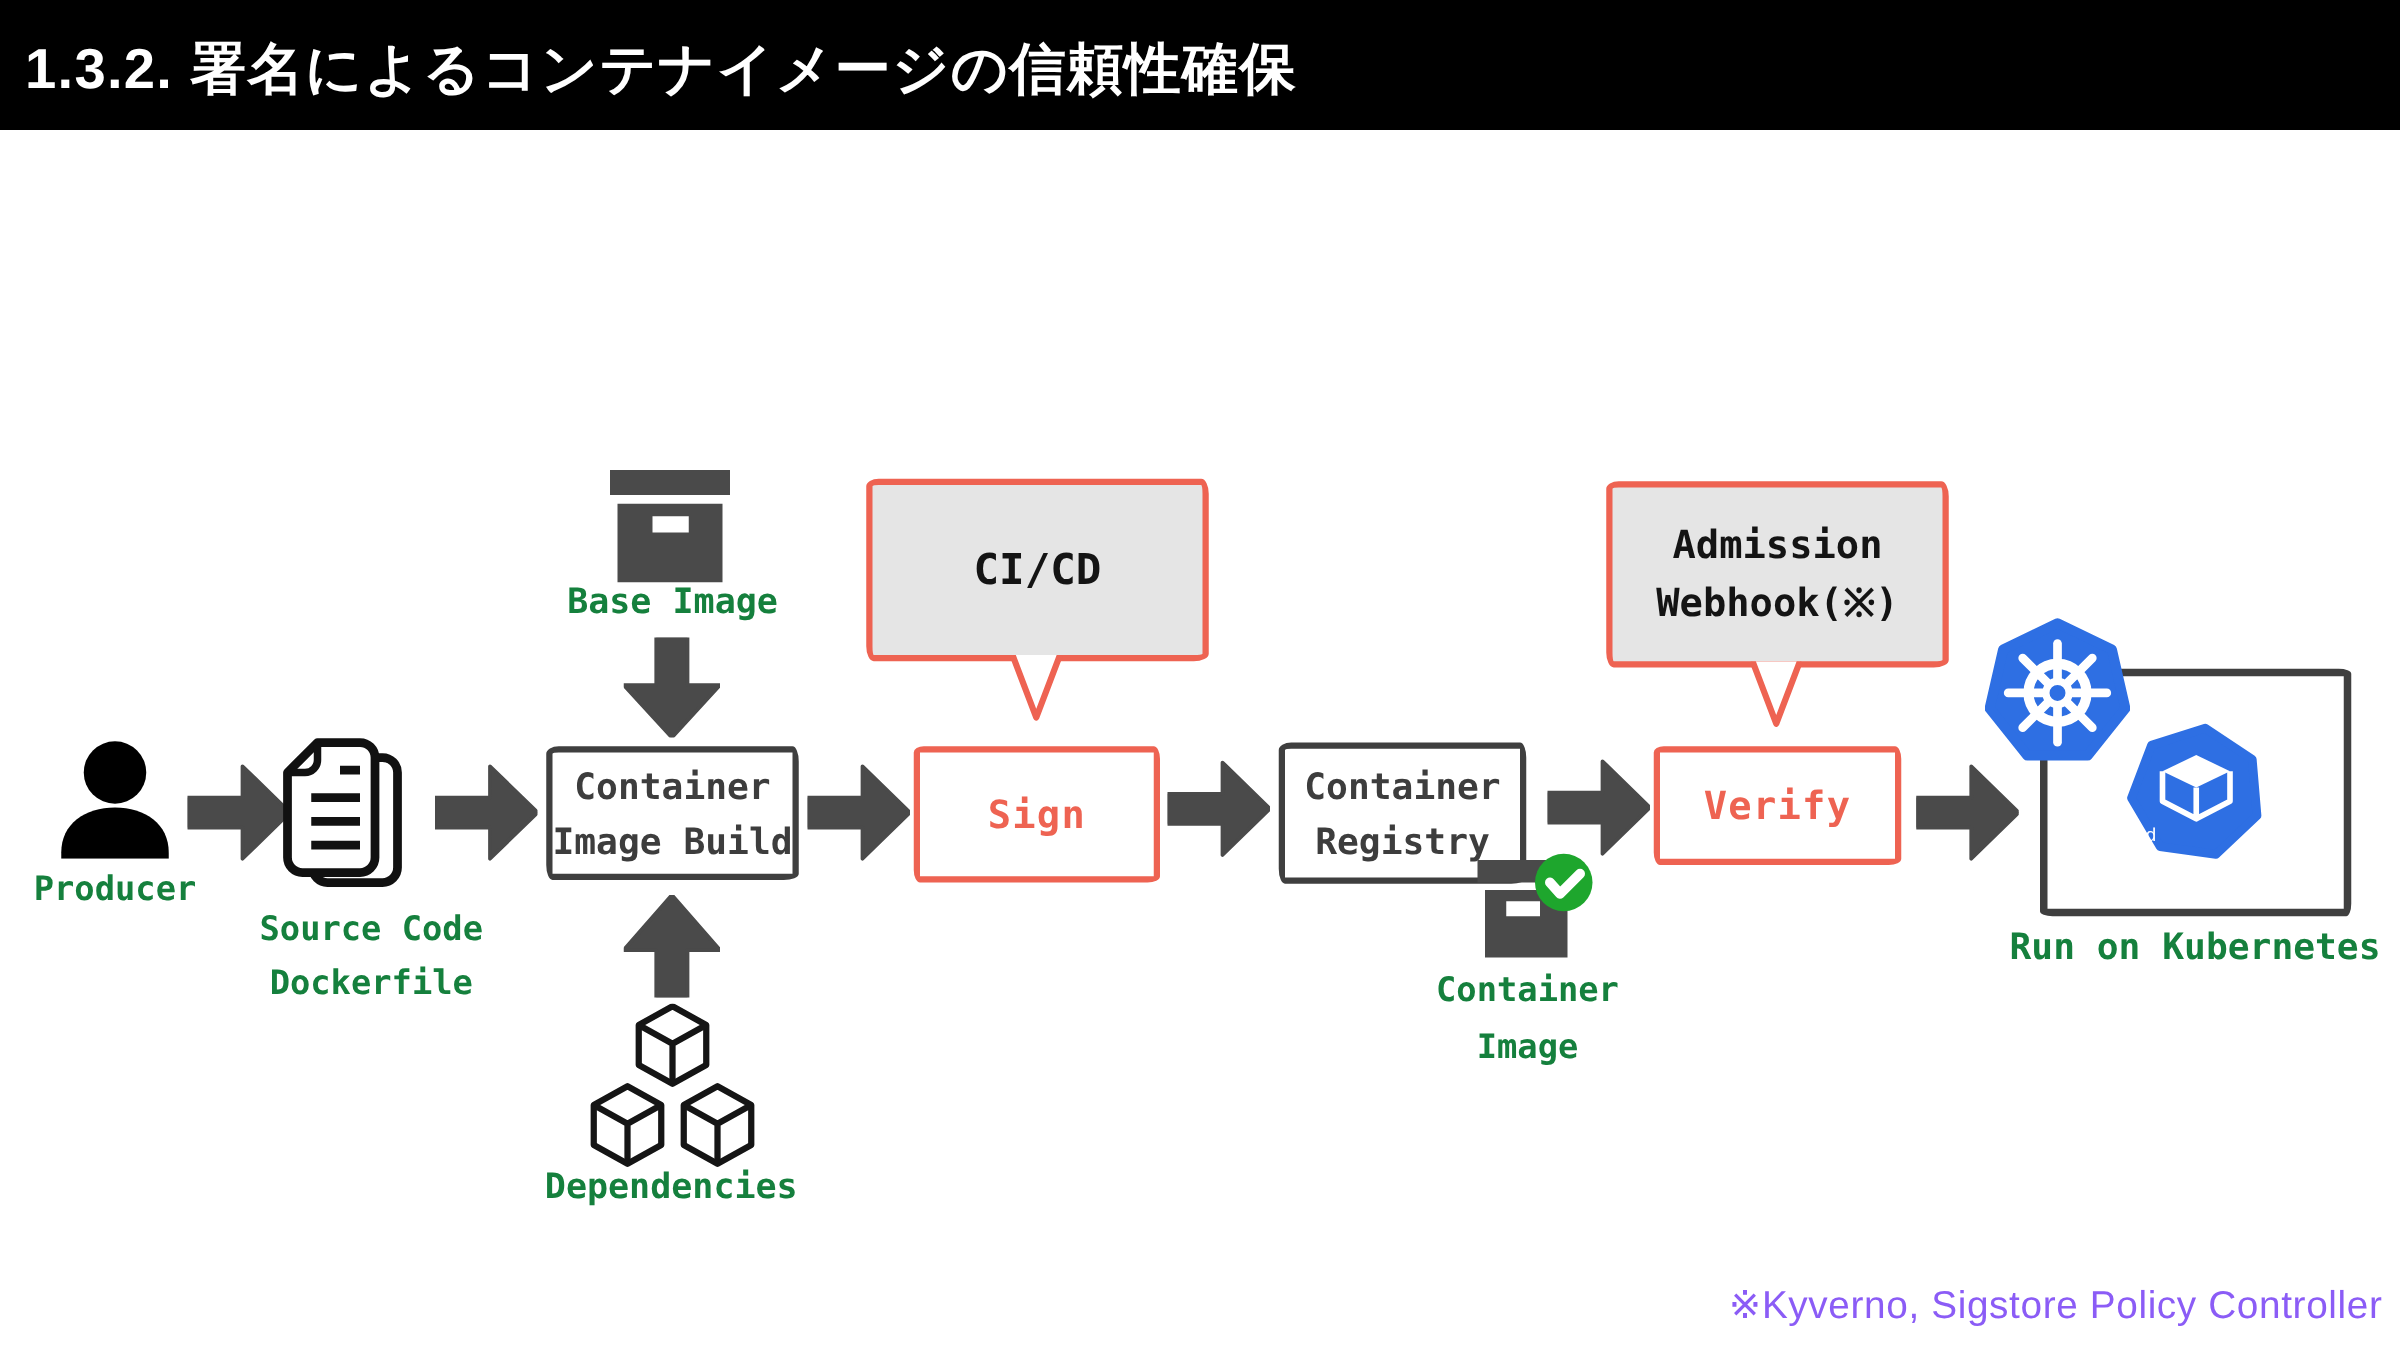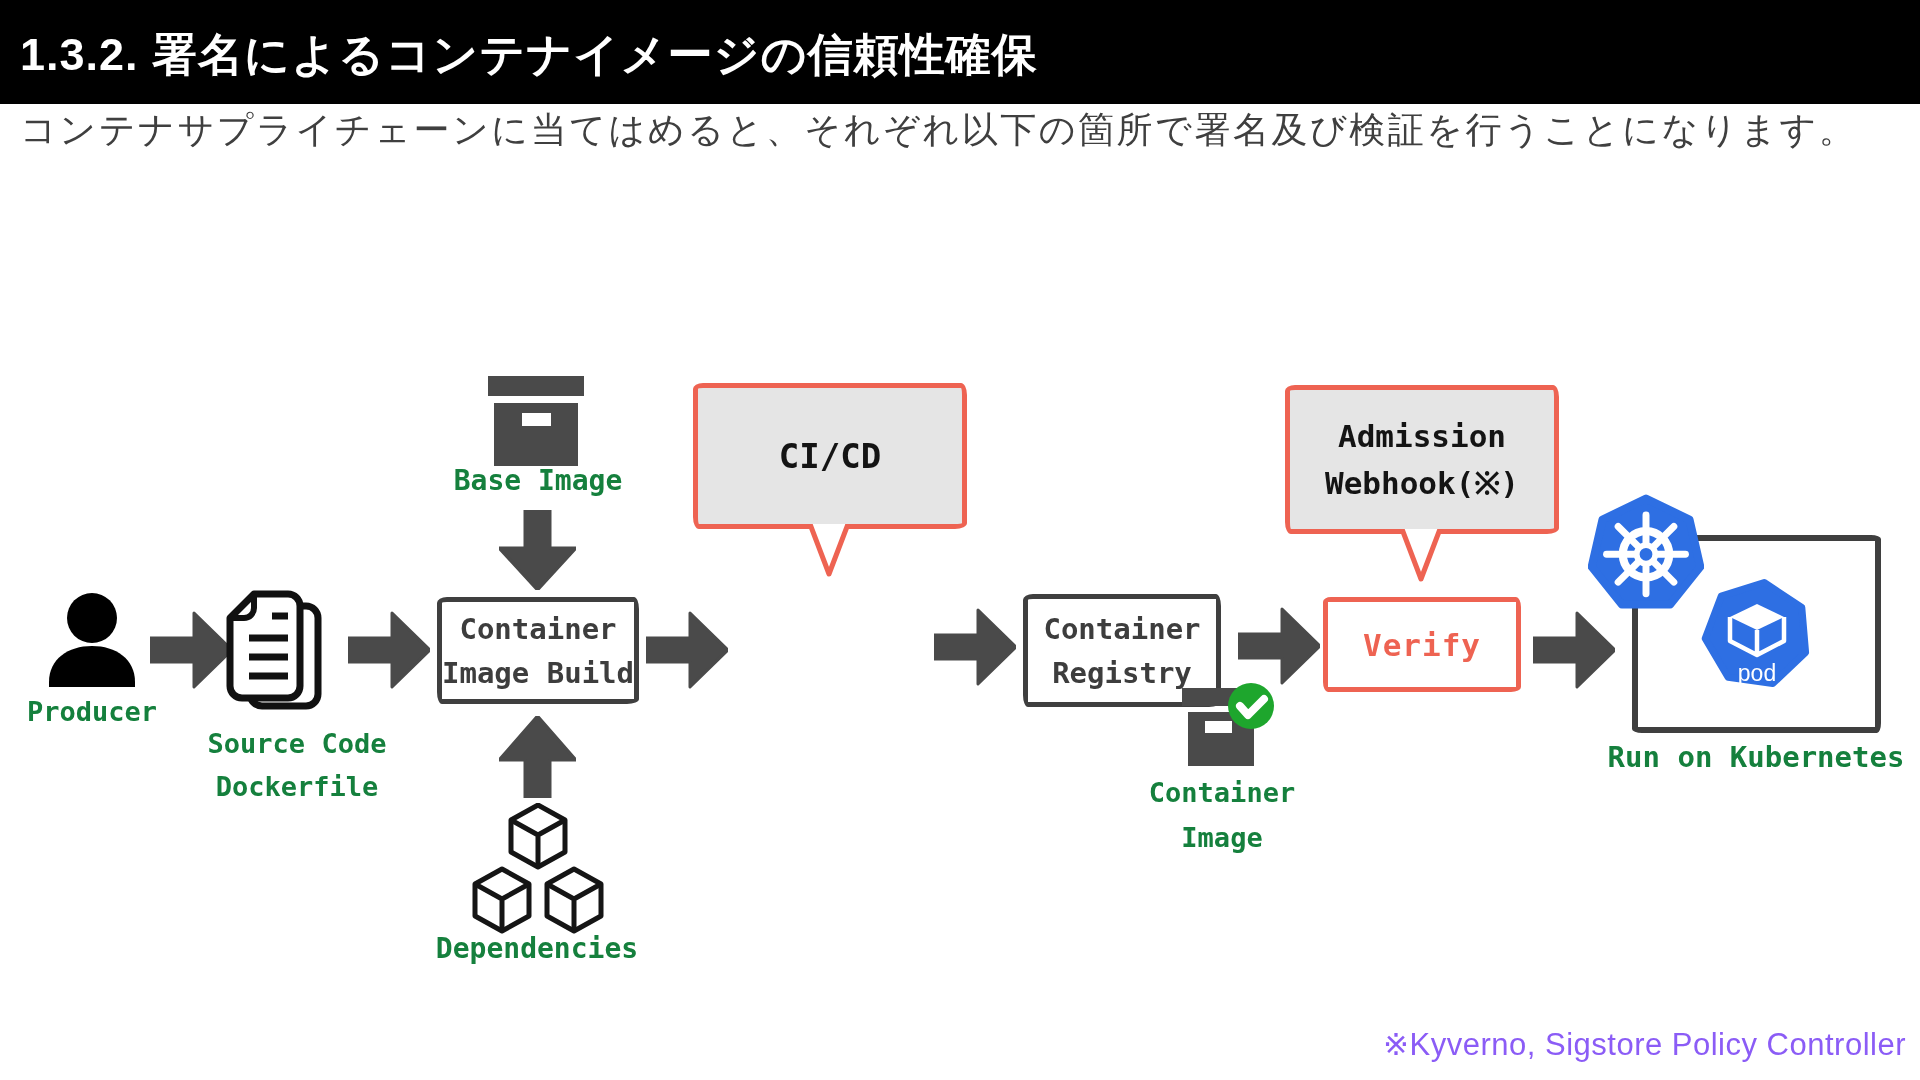--- a/index.html
+++ b/index.html
@@ -59,21 +59,20 @@
     border-radius:4px 10px 4px 10px / 10px 4px 10px 4px;
   }
 </style>
 </head>
 <body>
 
 <div id="stage">
 
   <div id="titlebar" class="abs"></div>
   <div id="title" class="abs">1.3.2. 署名によるコンテナイメージの信頼性確保</div>
-  <div id="subtitle" class="abs">コンテナサプライチェーンに当てはめると、それぞれ以下の箇所で署名及び検証を行うことになります。</div>
 
   <svg class="abs" style="left:42px;top:591px" width="100" height="96" viewBox="0 0 100 96">
     <circle cx="50" cy="27" r="25" fill="#000000"></circle>
     <path d="M7,96 v-5 c0,-23 19,-36 43,-36 s43,13 43,36 v5 z" fill="#000000"></path>
   </svg>
   <div class="abs lbl" style="left:12px;top:696px;width:160px;font-size:27px">Producer</div>
 
   <svg class="abs" style="left:150px;top:606px" width="82" height="88" viewBox="0 0 82 88">
     <polygon points="0,32 44,32 44,7 82,44 44,81 44,56 0,56" fill="#4a4a4a" stroke="#4a4a4a" stroke-width="3" stroke-linejoin="round"></polygon>
   </svg>
@@ -137,20 +136,23 @@
   </svg>
 
   <div id="cicd-bubble" class="abs bubble" style="left:693px;top:383px;width:274px;height:146px">
     <span class="bline">CI/CD</span>
   </div>
   <svg class="abs" style="left:807px;top:524px" width="44" height="54" viewBox="0 0 44 54">
     <polygon points="3,0 41,0 22,50" fill="#ffffff"></polygon>
     <path d="M3,0 L22,50 L41,0" fill="none" stroke="#ee6352" stroke-width="5" stroke-linejoin="round"></path>
   </svg>
 
+  <div class="abs redbox" style="left:731px;top:597px;width:197px;height:109px">
+    <span class="rlabel">Sign</span>
+  </div>
 
   <svg class="abs" style="left:934px;top:603px" width="82" height="88" viewBox="0 0 82 88">
     <polygon points="0,32 44,32 44,7 82,44 44,81 44,56 0,56" fill="#4a4a4a" stroke="#4a4a4a" stroke-width="3" stroke-linejoin="round"></polygon>
   </svg>
 
   <div class="abs sketchbox" style="left:1023px;top:594px;width:198px;height:113px">
     <span class="line">Container</span>
     <span class="line">Registry</span>
   </div>
 
@@ -203,19 +205,19 @@
     </g>
     <circle cx="50" cy="52" r="20" fill="none" stroke="#ffffff" stroke-width="7"></circle>
     <circle cx="50" cy="52" r="8" fill="#2e6fe3" stroke="#ffffff" stroke-width="5"></circle>
   </svg>
 
   <svg class="abs" style="left:1700px;top:578px" width="114" height="118" viewBox="0 0 114 118">
     <polygon points="64.2,4.5 101.8,29.5 105.6,74.5 72.8,105.5 28.1,99.3 5.2,60.4 21.2,18.2" fill="#2e6fe3" stroke="#2e6fe3" stroke-width="7" stroke-linejoin="round"></polygon>
     <polygon points="57,26 84,39 57,52 30,39" fill="#ffffff"></polygon>
     <path d="M30,39 V63 L57,77 V52 M84,39 V63 L57,77" fill="none" stroke="#ffffff" stroke-width="4.5" stroke-linejoin="round"></path>
   </svg>
-  <div class="abs" style="left:1700px;top:660px;width:114px;text-align:center;color:#ffffff;font-size:23px;font-family:'Liberation Sans','DejaVu Sans',sans-serif">pod</div>
+  <div class="abs" style="left:1700px;top:660px;width:114px;color:#ffffff;font-size:15px;font-family:'Liberation Sans','DejaVu Sans',sans-serif">pod</div>
 
   <div class="abs lbl" style="left:1591px;top:740px;width:330px;font-size:29px">Run on Kubernetes</div>
 
   <div id="footnote" class="abs">※Kyverno, Sigstore Policy Controller</div>
 
 </div>
 
 </body></html>

